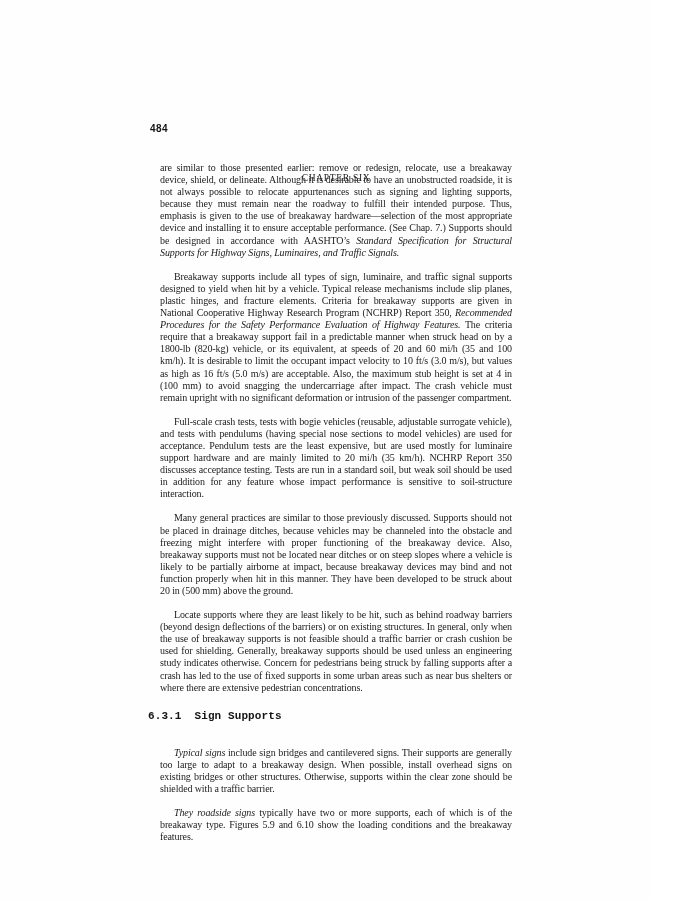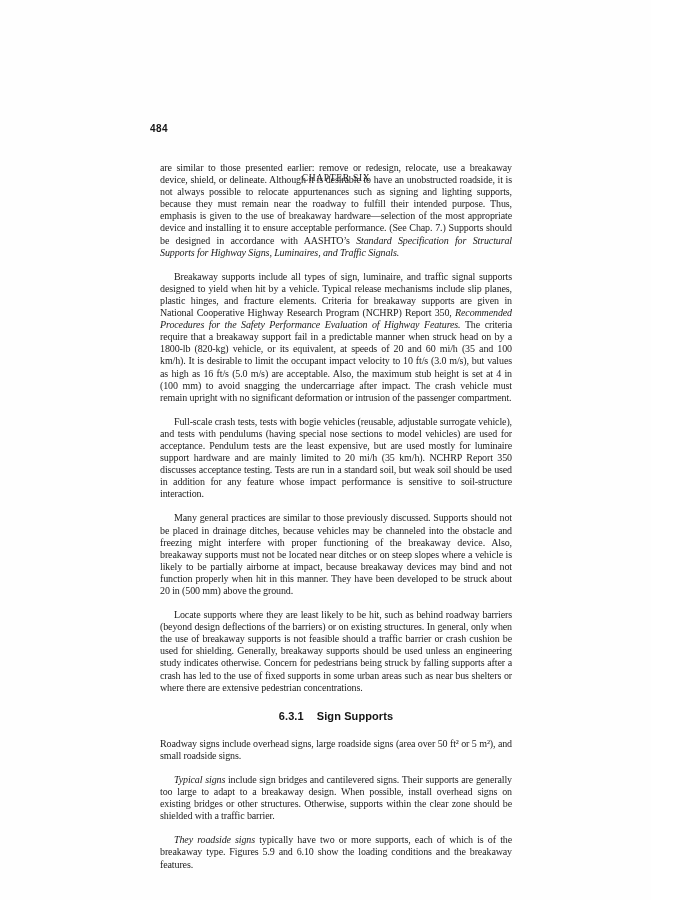--- a/index.html
+++ b/index.html
@@ -58,27 +58,27 @@
     color: #1b1b1b;
   }
   .para {
     margin: 12px;
     padding: 0;
   }
   .para.indent {
     text-indent: 14px;
   }
   .section-heading {
-    margin: 16px 0 16px 0;
-    font-family: Liberation Sans, sans-serif;
+    margin: 16px 0 25px 0;
+    font-family: Liberation Mono, monospace;
     font-weight: bold;
     font-size: 11px;
     line-height: 12px;
     letter-spacing: 0.1px;
-    text-align: center;
+    text-align: left;
     color: #141414;
   }
   .sec-num {
     margin-right: 13px;
   }
   em {
     font-style: italic;
   }
 </style>
 </head>
@@ -89,17 +89,16 @@
     <span class="folio">484</span>
     <span class="chapter">CHAPTER SIX</span>
   </div>
   <div class="text-column">
       <p class="para"><span>are similar to those presented earlier: remove or redesign, relocate, use a breakaway device, shield, or delineate. Although it is desirable to have an unobstructed roadside, it is not always possible to relocate appurtenances such as signing and lighting supports, because they must remain near the roadway to fulfill their intended purpose. Thus, emphasis is given to the use of breakaway hardware—selection of the most appropriate device and installing it to ensure acceptable performance. (See Chap. 7.) Supports should be designed in accordance with AASHTO’s </span><em>Standard Specification for Structural Supports for Highway Signs, Luminaires, and Traffic Signals.</em></p>
       <p class="para indent"><span>Breakaway supports include all types of sign, luminaire, and traffic signal supports designed to yield when hit by a vehicle. Typical release mechanisms include slip planes, plastic hinges, and fracture elements. Criteria for breakaway supports are given in National Cooperative Highway Research Program (NCHRP) Report 350, </span><em>Recommended Procedures for the Safety Performance Evaluation of Highway Features.</em><span> The criteria require that a breakaway support fail in a predictable manner when struck head on by a 1800-lb (820-kg) vehicle, or its equivalent, at speeds of 20 and 60 mi/h (35 and 100 km/h). It is desirable to limit the occupant impact velocity to 10 ft/s (3.0 m/s), but values as high as 16 ft/s (5.0 m/s) are acceptable. Also, the maximum stub height is set at 4 in (100 mm) to avoid snagging the undercarriage after impact. The crash vehicle must remain upright with no significant deformation or intrusion of the passenger compartment.</span></p>
       <p class="para indent"><span>Full-scale crash tests, tests with bogie vehicles (reusable, adjustable surrogate vehicle), and tests with pendulums (having special nose sections to model vehicles) are used for acceptance. Pendulum tests are the least expensive, but are used mostly for luminaire support hardware and are mainly limited to 20 mi/h (35 km/h). NCHRP Report 350 discusses acceptance testing. Tests are run in a standard soil, but weak soil should be used in addition for any feature whose impact performance is sensitive to soil-structure interaction.</span></p>
       <p class="para indent"><span>Many general practices are similar to those previously discussed. Supports should not be placed in drainage ditches, because vehicles may be channeled into the obstacle and freezing might interfere with proper functioning of the breakaway device. Also, breakaway supports must not be located near ditches or on steep slopes where a vehicle is likely to be partially airborne at impact, because breakaway devices may bind and not function properly when hit in this manner. They have been developed to be struck about 20 in (500 mm) above the ground.</span></p>
       <p class="para indent"><span>Locate supports where they are least likely to be hit, such as behind roadway barriers (beyond design deflections of the barriers) or on existing structures. In general, only when the use of breakaway supports is not feasible should a traffic barrier or crash cushion be used for shielding. Generally, breakaway supports should be used unless an engineering study indicates otherwise. Concern for pedestrians being struck by falling supports after a crash has led to the use of fixed supports in some urban areas such as near bus shelters or where there are extensive pedestrian concentrations.</span></p>
       <h2 class="section-heading"><span class="sec-num">6.3.1</span><span>Sign Supports</span></h2>
-      <p class="para"><span>Roadway signs include overhead signs, large roadside signs (area over 50 ft² or 5 m²), and small roadside signs.</span></p>
       <p class="para indent"><em>Typical signs</em><span> include sign bridges and cantilevered signs. Their supports are generally too large to adapt to a breakaway design. When possible, install overhead signs on existing bridges or other structures. Otherwise, supports within the clear zone should be shielded with a traffic barrier.</span></p>
       <p class="para indent"><em>They roadside signs</em><span> typically have two or more supports, each of which is of the breakaway type. Figures 5.9 and 6.10 show the loading conditions and the breakaway features.</span></p>
     </div>
 </div>
 
 </body></html>

